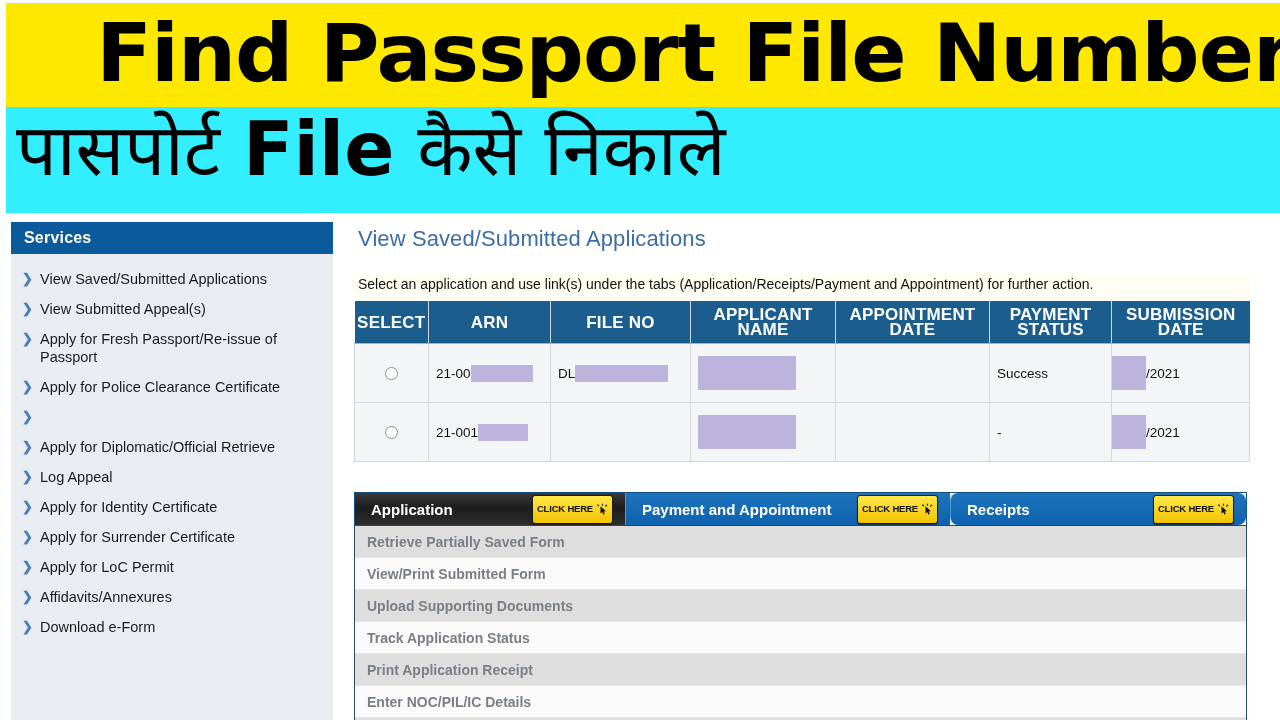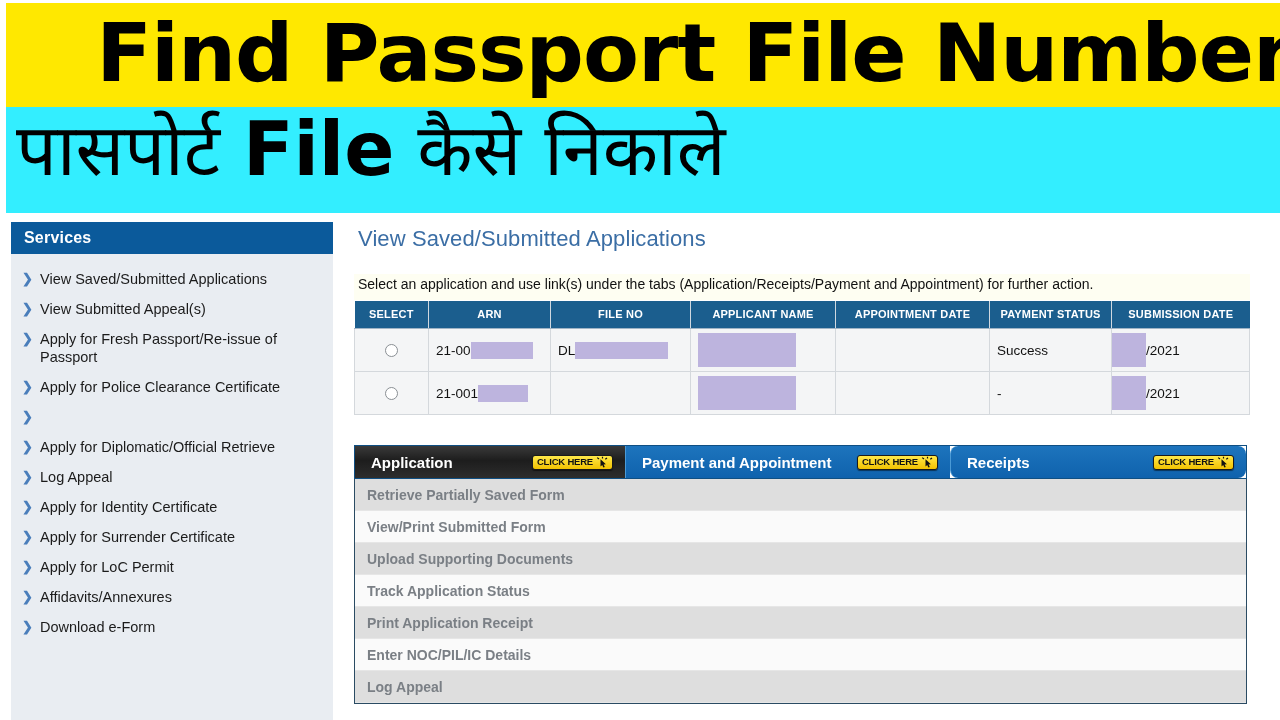--- a/index.html
+++ b/index.html
@@ -133,36 +133,36 @@
   
   table.apps {
     border-collapse: collapse;
     width: 895px;
     margin-top: 1px;
     table-layout: fixed;
   }
   table.apps th {
     background: #1B5E8E;
     color: #ffffff;
-    font-size: 11px;
+    font-size: 17px;
     font-weight: bold;
     text-align: center;
     padding: 6px 2px;
     line-height: 15px;
     border-right: 1px solid #cfd8e0;
     border-bottom: 1px solid #9fb4c6;
     letter-spacing: 0.2px;
   }
   table.apps th:last-child { border-right: none; }
   table.apps td {
     border: 1px solid #d4d8dc;
     background: #F4F5F6;
     font-size: 13.5px;
     color: #111111;
-    padding: 4px 7px;
+    padding: 12px 7px;
     height: 41px;
     vertical-align: middle;
     position: relative;
   }
   .col-select  { width: 74px; }
   .col-arn     { width: 122px; }
   .col-fileno  { width: 140px; }
   .col-name    { width: 145px; }
   .col-appt    { width: 154px; }
   .col-pay     { width: 122px; }
@@ -221,21 +221,21 @@
   .tab-receipts { flex: 1; border-radius: 8px; }
 
   .click-badge {
     display: inline-flex;
     align-items: center;
     gap: 3px;
     background: linear-gradient(to bottom, #FFE84A 0%, #F2C200 100%);
     border: 1px solid #1a1a1a;
     border-radius: 3px;
     padding: 1px 3px 1px 4px;
-    height: 15px;
+    height: 29px;
     box-shadow: 0 1px 1px rgba(0,0,0,0.5);
   }
   .click-badge .txt {
     font-size: 9.5px;
     font-weight: bold;
     color: #111111;
     letter-spacing: -0.2px;
     line-height: 10px;
     font-family: "Liberation Sans", sans-serif;
   }

